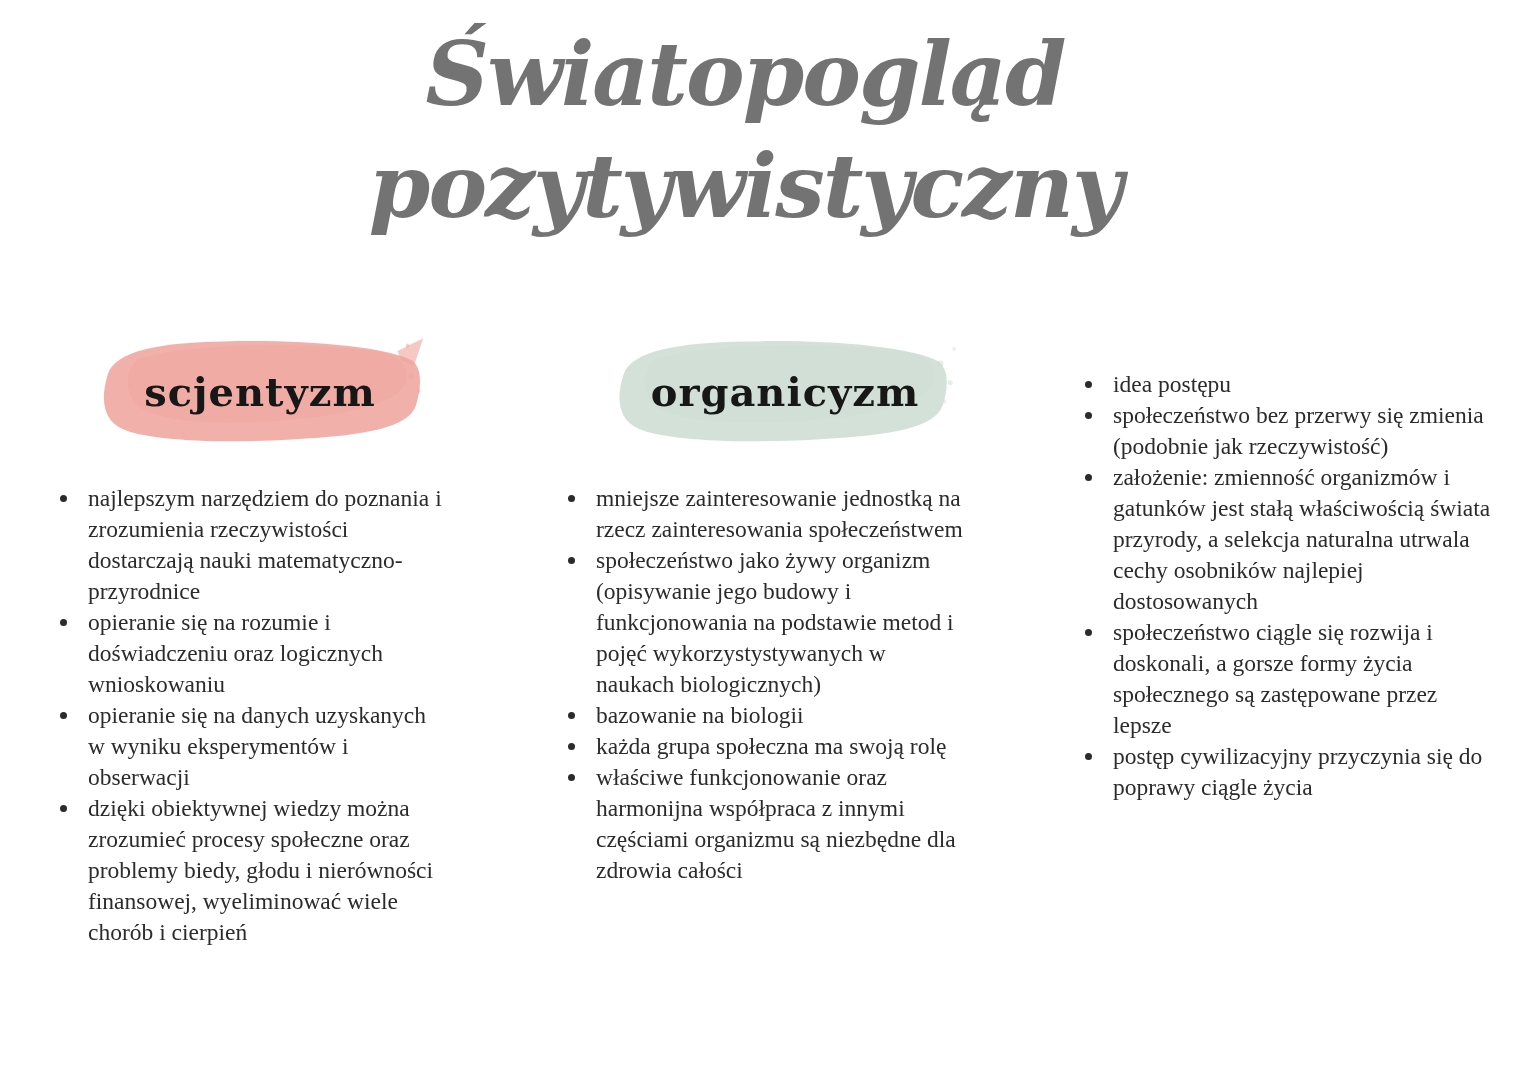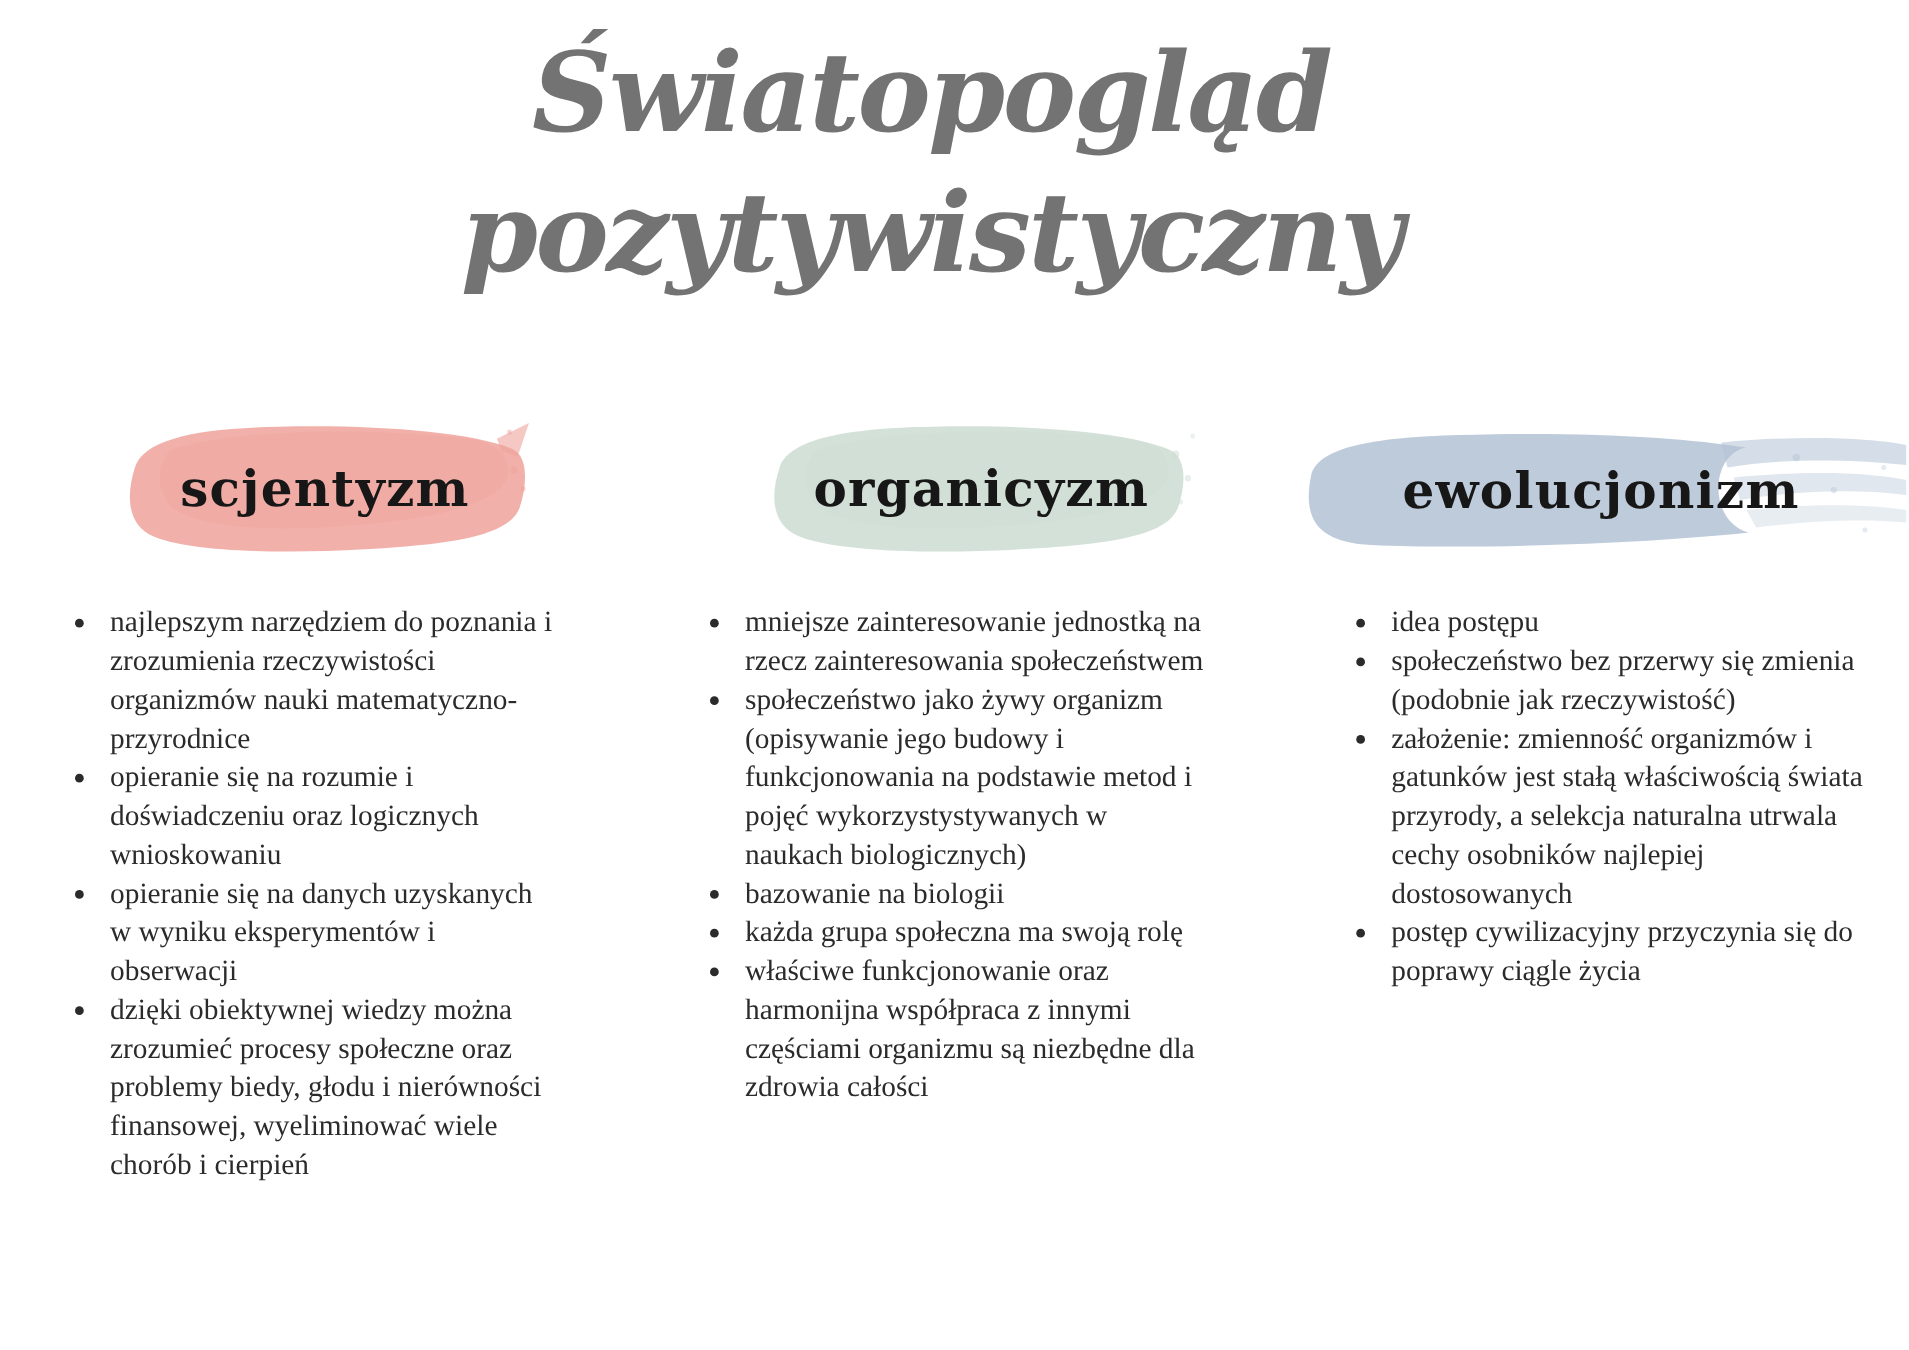--- a/index.html
+++ b/index.html
@@ -124,21 +124,21 @@
             <path fill-opacity="0.6" d="M330,18 L358,6 L348,32 L334,27 Z"></path>
             <circle fill-opacity="0.5" cx="345" cy="42" r="3"></circle>
             <circle fill-opacity="0.5" cx="353" cy="56" r="2"></circle>
             <circle fill-opacity="0.5" cx="341" cy="13" r="2"></circle>
           </g>
         </svg>
         <span class="brush-label">scjentyzm</span>
       </div>
       <ul class="bullet-list">
 
-          <li>najlepszym narzędziem do poznania i zrozumienia rzeczywistości organizmów nauki matematyczno-przyrodnice</li>
+          <li>najlepszym narzędziem do poznania i zrozumienia rzeczywistości dostarczają nauki matematyczno-przyrodnice</li>
 
           <li>opieranie się na rozumie i doświadczeniu oraz logicznych wnioskowaniu</li>
 
           <li>opieranie się na danych uzyskanych w wyniku eksperymentów i obserwacji</li>
 
           <li>dzięki obiektywnej wiedzy można zrozumieć procesy społeczne oraz problemy biedy, głodu i nierówności finansowej, wyeliminować wiele chorób i cierpień</li>
         </ul>
     </div>
 
     <div class="column col-2">
@@ -163,43 +163,29 @@
 
           <li>bazowanie na biologii</li>
 
           <li>każda grupa społeczna ma swoją rolę</li>
 
           <li>właściwe funkcjonowanie oraz harmonijna współpraca z innymi częściami organizmu są niezbędne dla zdrowia całości</li>
         </ul>
     </div>
 
     <div class="column col-3">
-      <div class="brush-wrap">
-        <svg class="brush-svg" viewBox="0 0 490 108" preserveAspectRatio="none" aria-hidden="true">
-          <g fill="#b3c2d5">
-            <path fill-opacity="0.85" d="M12,42 C18,20 60,12 130,10 C230,7 310,12 360,20 C330,26 330,80 362,88 C290,96 150,102 60,98 C20,96 4,80 12,42 Z"></path>
-            <path fill-opacity="0.55" d="M340,16 C400,10 460,12 488,18 L488,34 C430,28 380,30 345,36 Z"></path>
-            <path fill-opacity="0.4" d="M350,44 C410,38 460,40 488,46 L488,58 C440,52 390,56 355,62 Z"></path>
-            <path fill-opacity="0.3" d="M360,70 C420,64 460,66 488,70 L488,80 C445,76 400,80 368,84 Z"></path>
-            <circle fill-opacity="0.45" cx="400" cy="28" r="3"></circle>
-            <circle fill-opacity="0.4" cx="430" cy="54" r="2.5"></circle>
-            <circle fill-opacity="0.35" cx="455" cy="86" r="2"></circle>
-            <circle fill-opacity="0.35" cx="470" cy="36" r="2"></circle>
-          </g>
-        </svg>
-        <span class="brush-label">ewolucjonizm</span>
-      </div>
       <ul class="bullet-list">
 
           <li>idea postępu</li>
 
           <li>społeczeństwo bez przerwy się zmienia (podobnie jak rzeczywistość)</li>
 
 
           <li>założenie: zmienność organizmów i gatunków jest stałą właściwością świata przyrody, a selekcja naturalna utrwala cechy osobników najlepiej dostosowanych</li>
 
+          <li>społeczeństwo ciągle się rozwija i doskonali, a gorsze formy życia społecznego są zastępowane przez lepsze</li>
 
           <li>postęp cywilizacyjny przyczynia się do poprawy ciągle życia</li>
         </ul>
     </div>
 
   </div>
 </div>
 
 </body></html>

